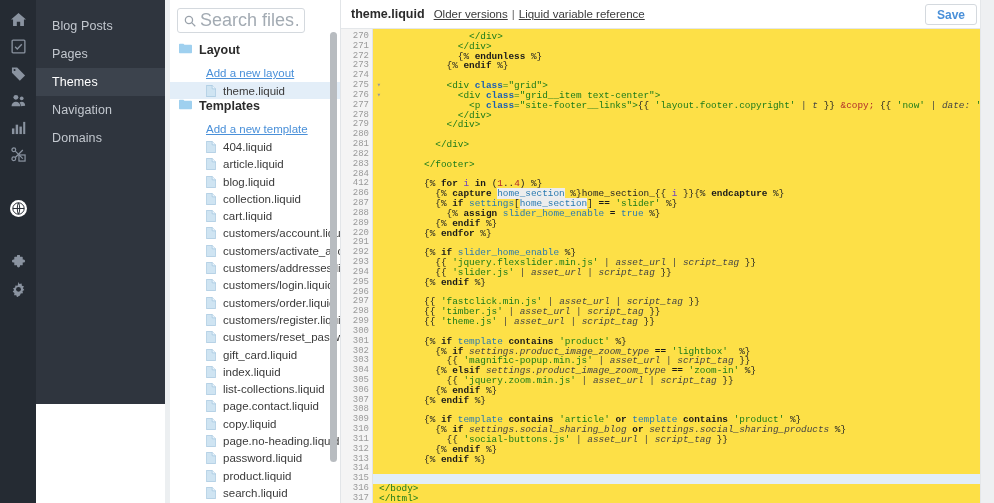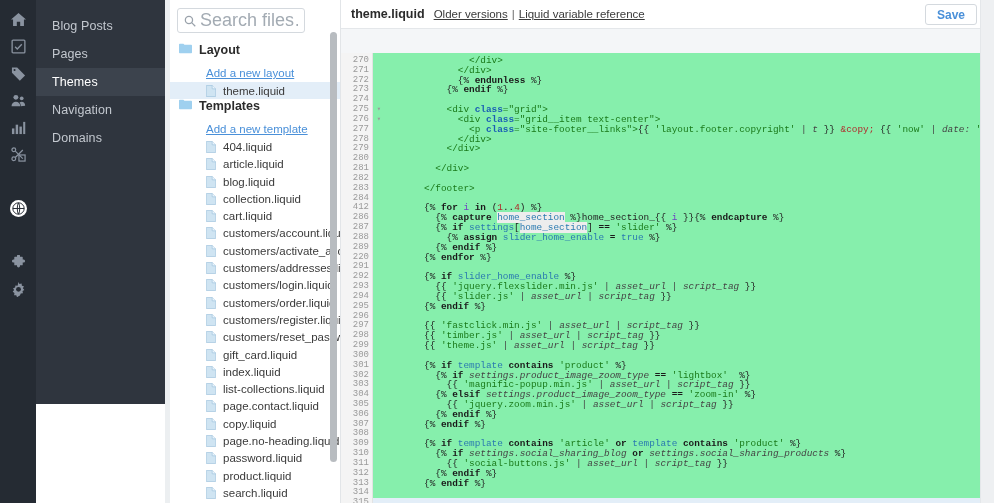--- a/index.html
+++ b/index.html
@@ -146,24 +146,23 @@
     background: #fff; color: #4a90d9;
     font-size: 12px; font-weight: bold;
     font-family: "Liberation Sans", sans-serif;
     cursor: pointer;
     display: flex; align-items: center;
   }
 
   .code-area {
     position: absolute;
     top: 29px; left: 0; right: 14px; bottom: 0;
-    background: #86efac;
+    background: #fde047;
     overflow: hidden;
     display: flex;
-    margin-top: 24px;
   }
   .gutter {
     width: 32px; flex: 0 0 32px;
     background: #f4f4f4;
     border-right: 1px solid #e3e3e3;
     padding-top: 3px;
     text-align: right;
   }
   .gutter .ln {
     height: 9.84px; line-height: 9.84px;

